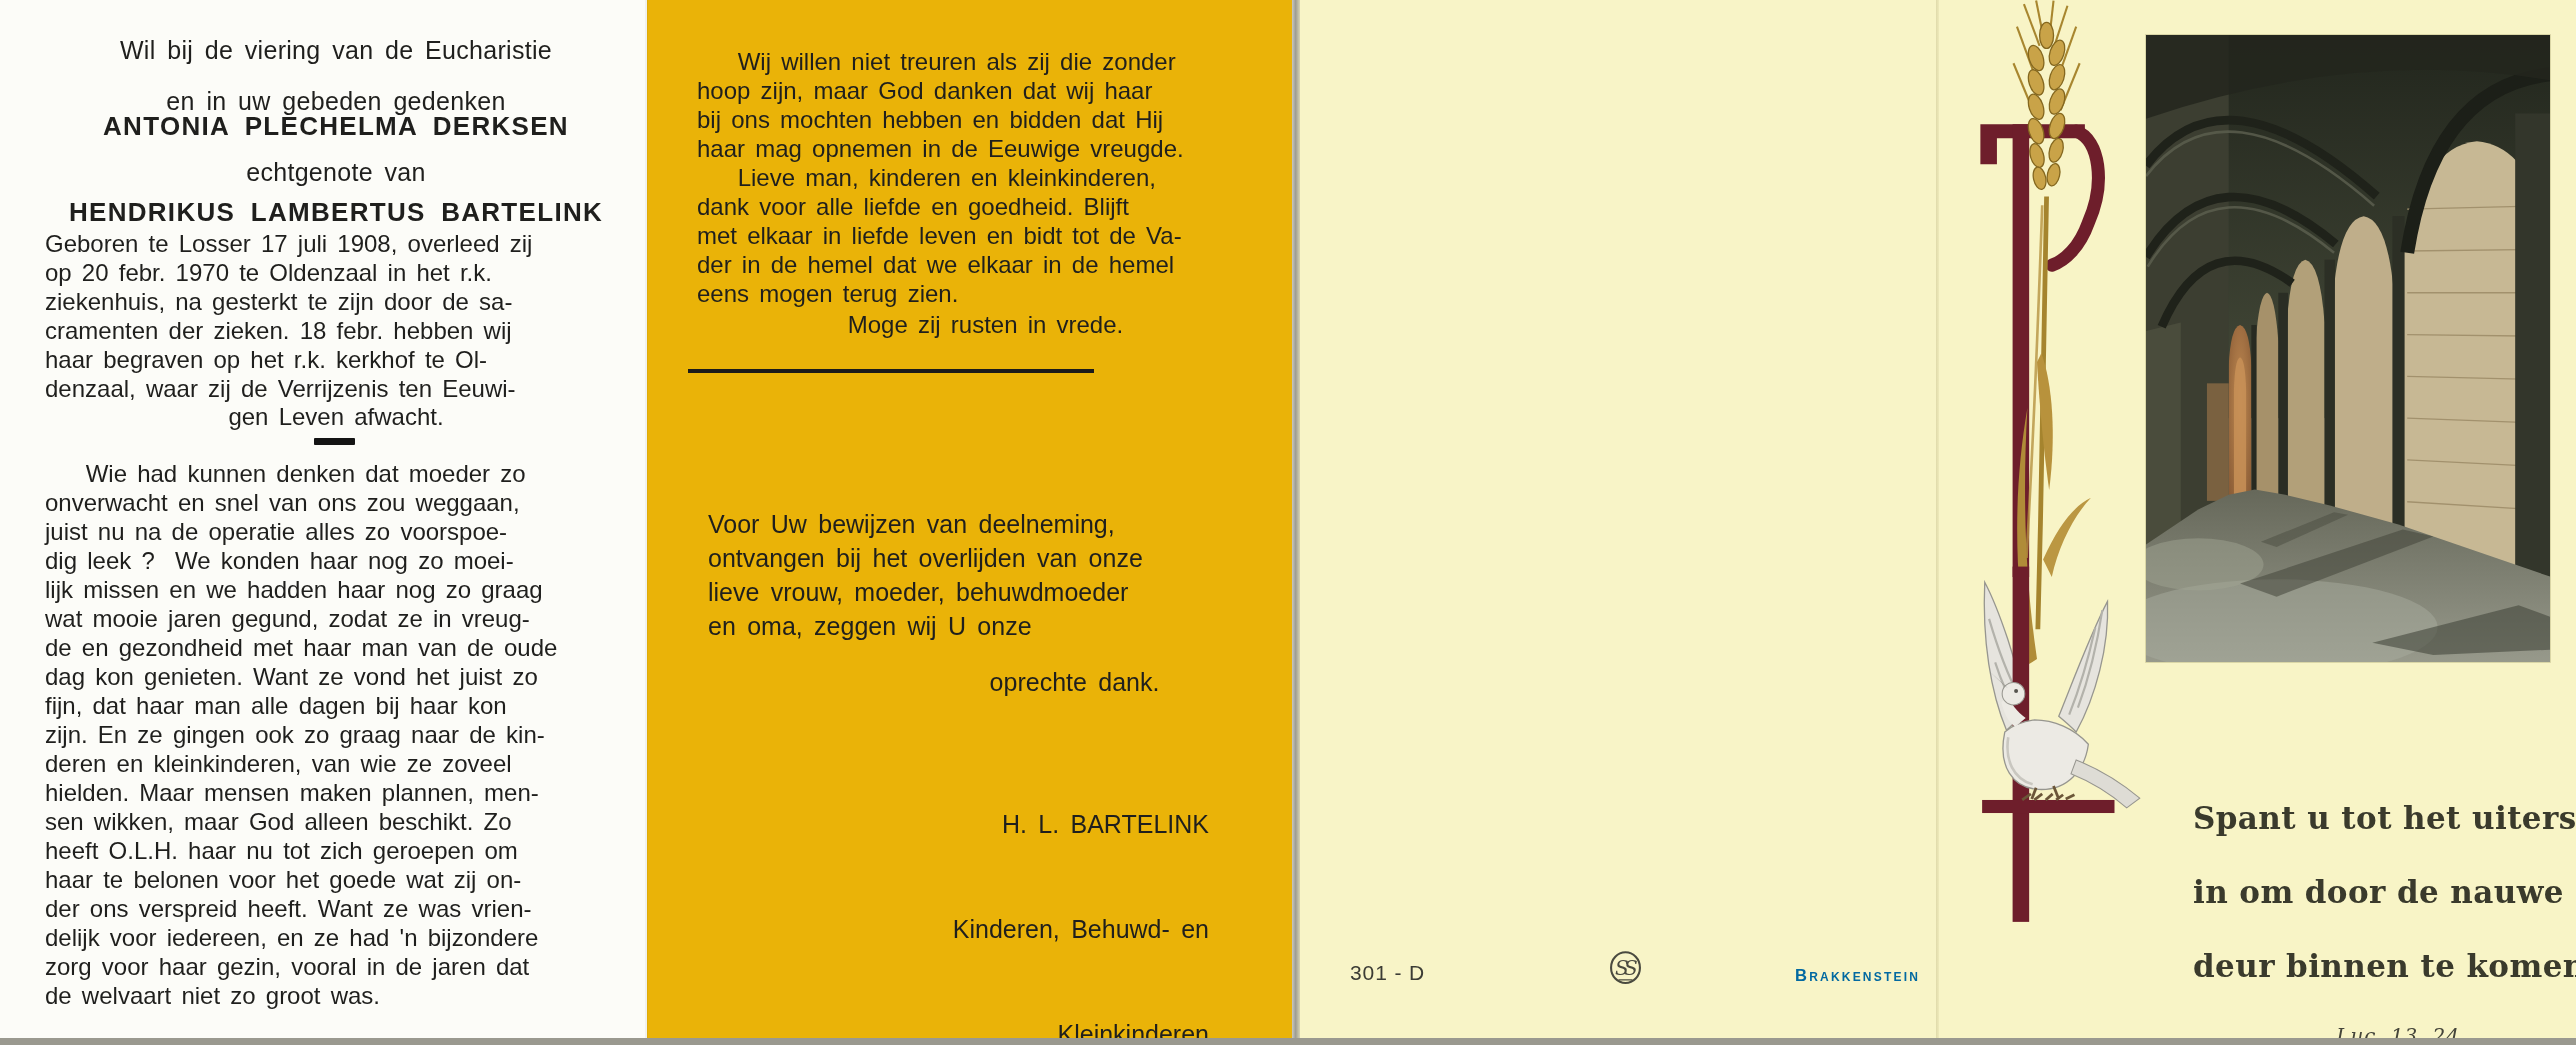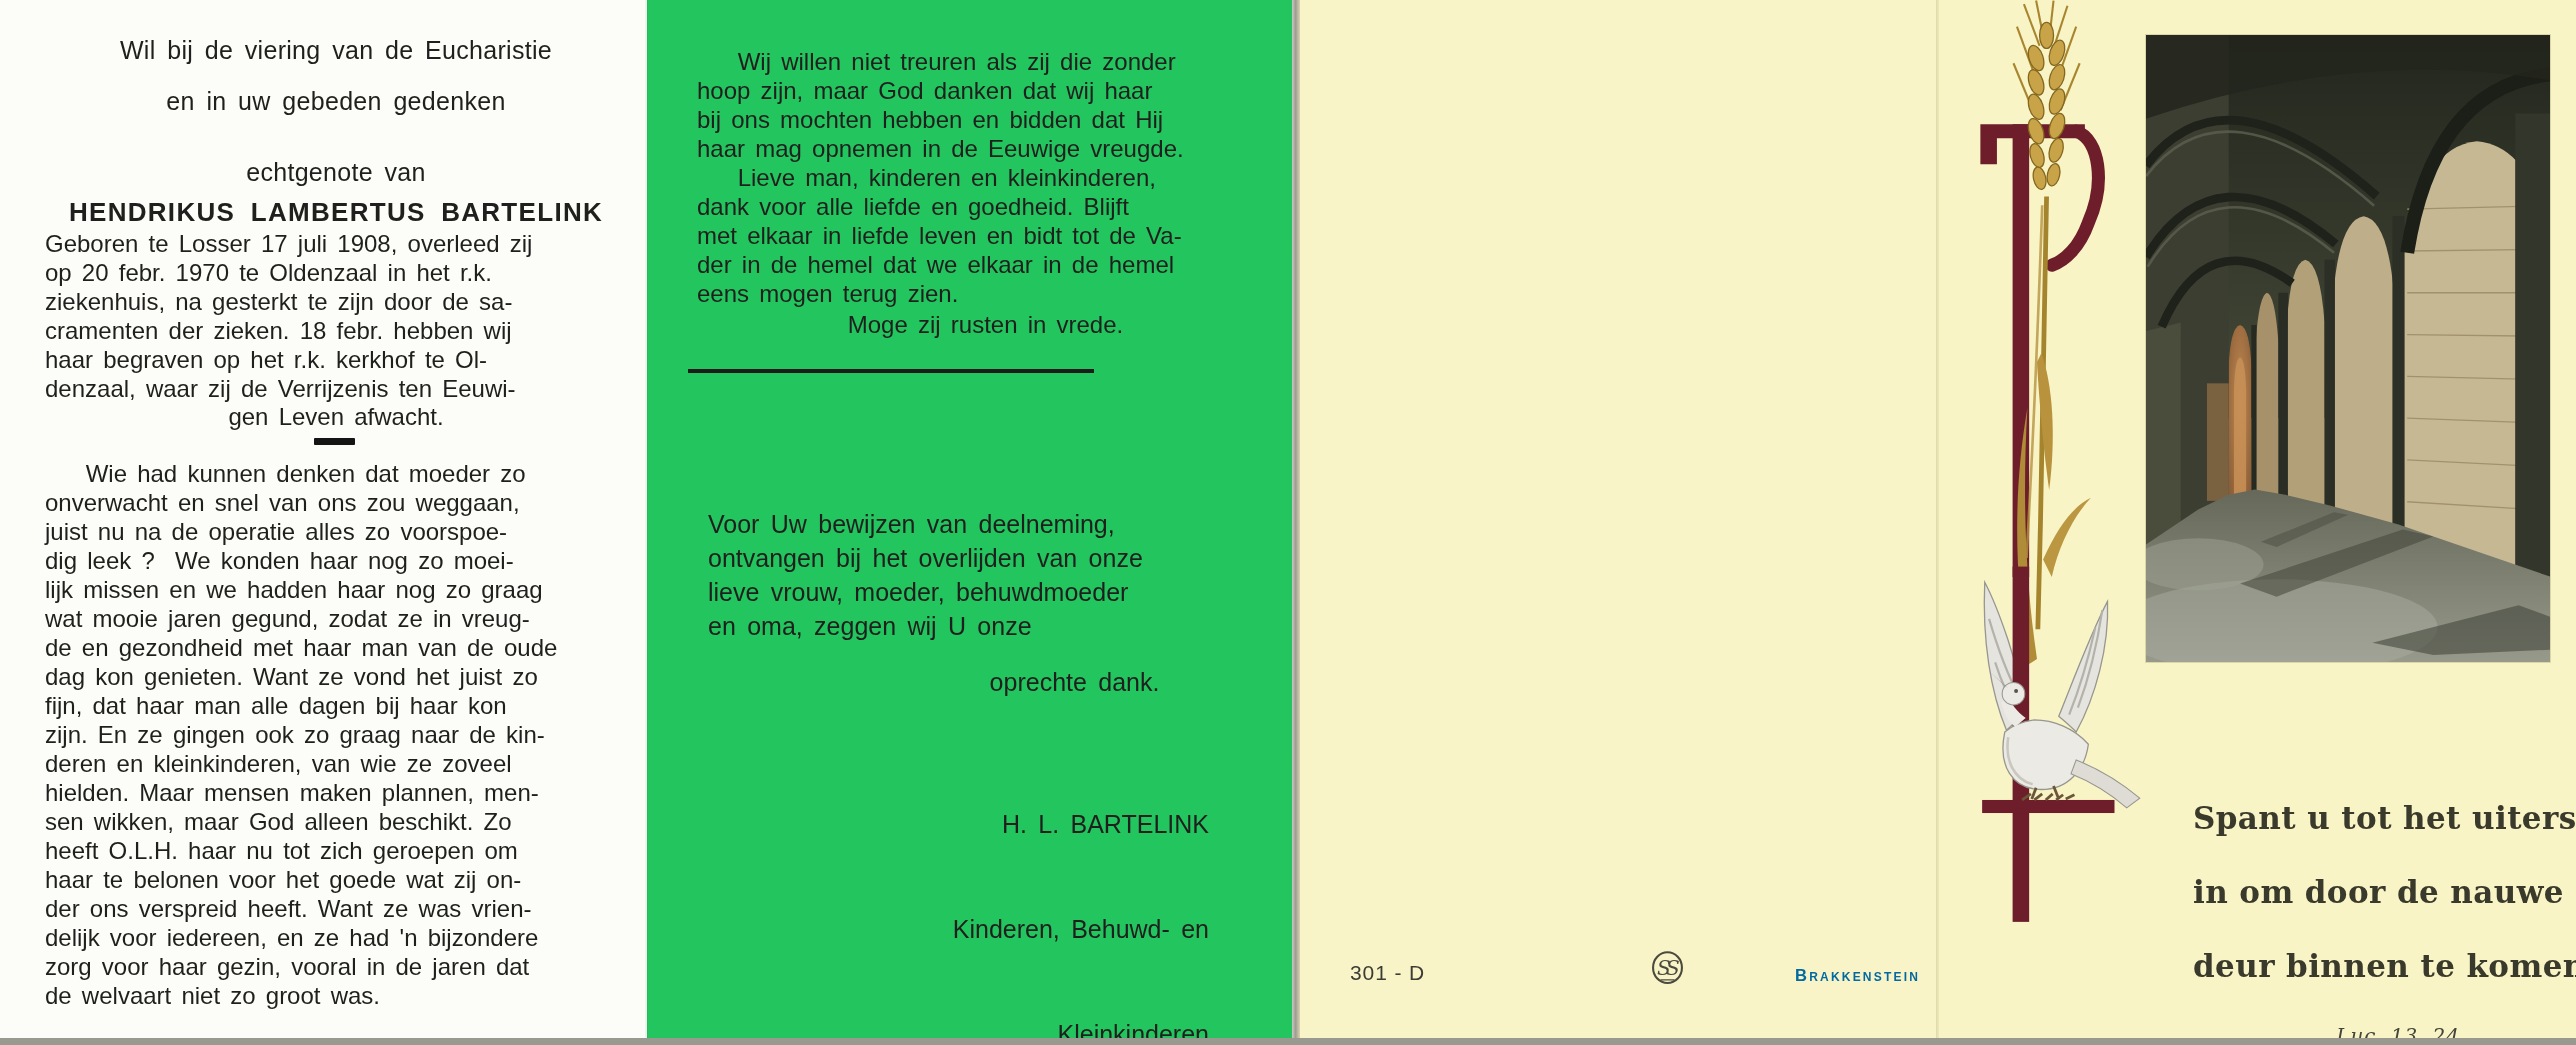--- a/index.html
+++ b/index.html
@@ -4,21 +4,21 @@
 <style>
   html,body{margin:0;padding:0;background:#9a998f;}
   #card{
     position:relative; width:2576px; height:1038px; overflow:hidden;
     font-family:"Liberation Sans", sans-serif; color:#1f1f1d;
     background:#fcfcf8;
     box-shadow: inset 0 1.7px 3.5px rgba(120,120,110,.35), inset 0 -2.6px 4.4px rgba(120,120,100,.3);
   }
   .panel{position:absolute; top:0; height:1046px;}
   #panel1{left:0; width:647px; background:#fcfcf8;}
-  #panel2{left:647px; width:645px; background:#22c55e;}
+  #panel2{left:647px; width:645px; background:#eab308;}
   #panel2::before{content:""; position:absolute; left:-1.7px; top:0; width:2.6px; height:1046px; background:rgba(0,0,0,0.045);}
   #page-edge{position:absolute; top:0; left:1292px; width:7.8px; height:1046px;
     background:linear-gradient(90deg,#c9c9c0,#9e9d92 45%,#d8d4b2); }
   #panel3{left:1300px; width:639px; background:#f8f4c7;}
   #panel4{left:1939px; width:637px; background:#f8f4c6;}
   #fold34{position:absolute; top:0; left:1936px; width:2.6px; height:1046px;
     background:linear-gradient(90deg,rgba(160,150,95,.28),rgba(230,225,175,.5)); }
   .cream-bottom{position:absolute; bottom:0; left:0; width:100%; height:7.8px;
     background:linear-gradient(#f8f4c600,#d9d6b5); }
 
@@ -30,39 +30,40 @@
   .capsname{font-size:26px; font-weight:700; letter-spacing:1.3px; word-spacing:7px;}
   .body-sm{font-size:24px; line-height:29px; word-spacing:3.5px;}
   .dashrule{position:absolute; height:7px; background:#141414; border-radius:0.9px;}
   .longrule{position:absolute; height:3.5px; background:#1b1b1b;}
 
   .p2col{left:50px; width:577px;}
   .bodyB{font-size:25px; line-height:34px; word-spacing:4.4px;}
 
   .print-code{font-size:21px; color:#3c3c35; letter-spacing:0.9px;}
   .printer{font-size:16.6px; color:#0369a1; font-variant:small-caps; letter-spacing:2.2px; font-weight:700;}
-  .ss-logo{position:absolute;margin-left:42px;}
+  .ss-logo{position:absolute;}
 
   .quote-line{font-family:"DejaVu Serif", serif; font-weight:700; font-size:31px;
     line-height:42px; color:#3a3a2c; letter-spacing:0.4px; white-space:pre;}
   .quote-ref{font-family:"DejaVu Serif", serif; font-style:italic; font-size:20px;
     color:#45453a; letter-spacing:0.9px;}
 
   #photo-frame{position:absolute; left:207px; top:35px; width:404px; height:627px; overflow:hidden;
     box-shadow:0 0 0 0.9px rgba(120,110,60,.25);}
   #chiRho{position:absolute; left:17.4px; top:0; width:209px; height:959px;}
 </style>
 </head>
 <body>
 
 <div id="card">
 
   <section class="panel" id="panel1">
     <div class="blk p1col center intro" style="top:33px">Wil bij de viering van de Eucharistie</div>
     <div class="blk p1col center intro" style="top:84px">en in uw gebeden gedenken</div>
+    <div class="blk p1col center capsname" style="top:111px">ANTONIA PLECHELMA DERKSEN</div>
     <div class="blk p1col center intro" style="top:155px">echtgenote van</div>
     <div class="blk p1col center capsname" style="top:197px">HENDRIKUS LAMBERTUS BARTELINK</div>
     <div class="blk p1col body-sm" style="top:229px">Geboren te Losser 17 juli 1908, overleed zij
 op 20 febr. 1970 te Oldenzaal in het r.k.
 ziekenhuis, na gesterkt te zijn door de sa-
 cramenten der zieken. 18 febr. hebben wij
 haar begraven op het r.k. kerkhof te Ol-
 denzaal, waar zij de Verrijzenis ten Eeuwi-</div>
     <div class="blk p1col center body-sm" style="top:402px">gen Leven afwacht.</div>
     <div class="dashrule" style="left:314px; top:438px; width:41px;"></div>

